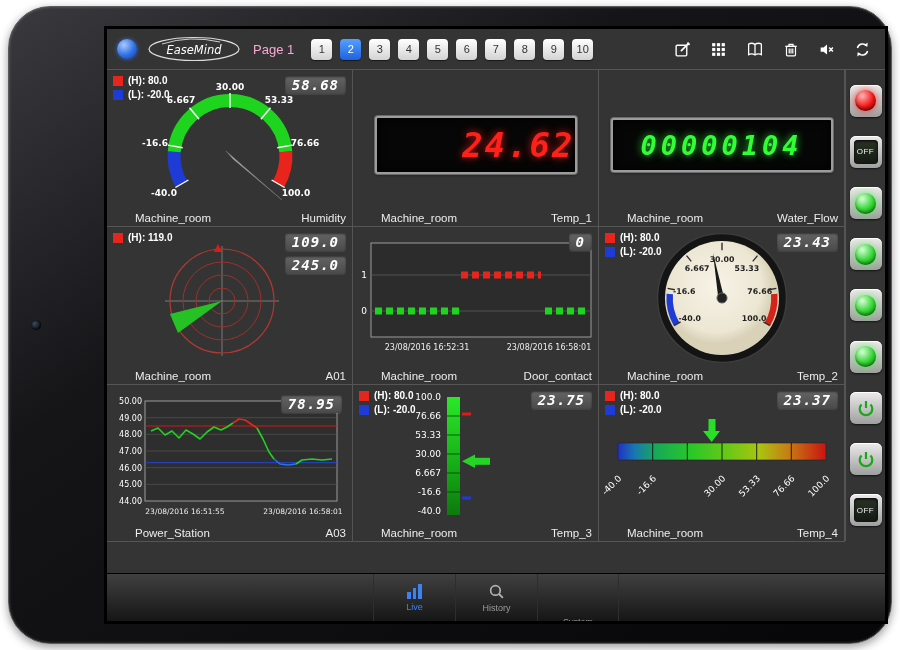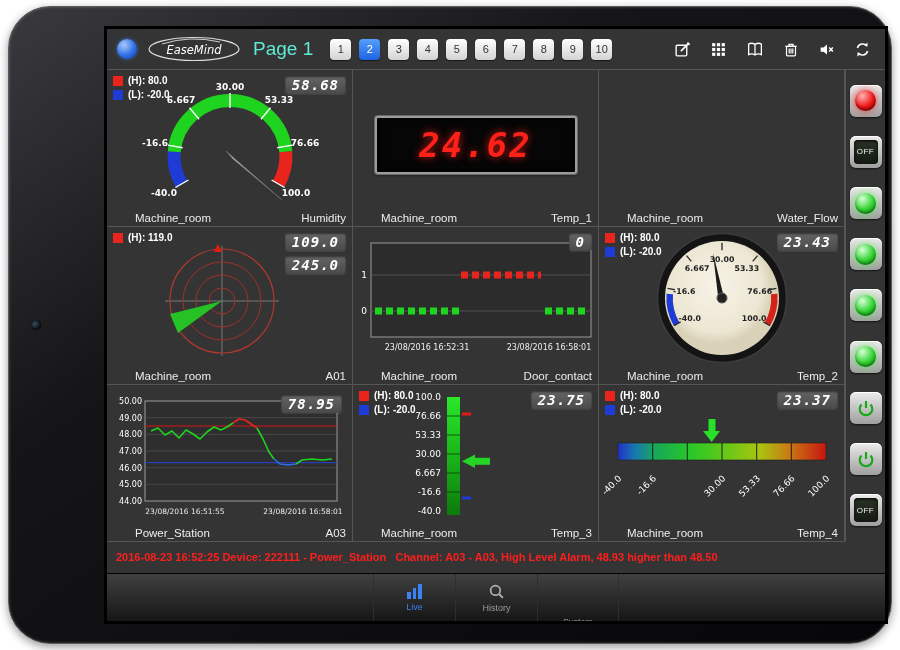--- a/index.html
+++ b/index.html
@@ -19,21 +19,21 @@
 
   
   .screen{position:absolute;left:54px;top:22px;width:778px;height:592px;background:#343434;
     box-shadow:0 0 0 3px #000;overflow:hidden;margin-left:44px;}
 
   
   .toolbar{position:absolute;left:0;top:0;width:100%;height:40px;display:flex;align-items:center;gap:9px;padding:0 10px;}
   .app-dot{width:20px;height:20px;border-radius:50%;flex:0 0 auto;
     background:radial-gradient(circle at 35% 30%,#a9c9ff,#2f6fe4 55%,#0a3da6);box-shadow:0 0 4px rgba(60,130,255,.7);}
   .logo{flex:0 0 auto;}
-  .page-label{color:#5eead4;font-size:19px;flex:0 0 auto;margin-left:2px;}
+  .page-label{color:#f9a8d4;font-size:13px;flex:0 0 auto;margin-left:2px;}
   .page-btns{display:flex;gap:8px;margin-left:8px;}
   .page-btn{width:21px;height:21px;border-radius:4px;border:none;cursor:pointer;
     background:linear-gradient(#ffffff,#d3d3d3);color:#333;font-size:11px;font-family:inherit;
     display:flex;align-items:center;justify-content:center;box-shadow:0 1px 1px rgba(0,0,0,.55);}
   .page-btn.active{background:linear-gradient(#54a0ff,#1f62e0);color:#fff;}
   .tool-icons{margin-left:auto;display:flex;gap:19px;align-items:center;padding-right:4px;}
   .ticon{display:flex;align-items:center;justify-content:center;cursor:pointer;}
 
   
   .grid{position:absolute;left:0;top:40px;width:738px;height:472px;display:grid;
@@ -217,31 +217,36 @@
           <polygon points="114,69 121,77 170,118" fill="#b8b8b8" stroke="#6f6f6f" stroke-width="0.6"></polygon>
         </svg>
         <div class="foot">
           <span>Machine_room</span>
           <span>Humidity</span>
         </div>
       </div>
 
       <div class="panel">
         <div class="panel-center">
-          <div class="led-frame" style="width:202px;height:58px;">
+          <div class="led-frame" style="width:202px;height:58px;justify-content:flex-end;">
             <span class="led-red-text">24.62</span>
           </div>
         </div>
         <div class="foot">
           <span>Machine_room</span>
           <span>Temp_1</span>
         </div>
       </div>
 
       <div class="panel">
+        <div class="panel-center">
+          <div class="led-frame" style="width:222px;height:54px;">
+            <span class="led-green-text">00000104</span>
+          </div>
+        </div>
         <div class="foot">
           <span>Machine_room</span>
           <span>Water_Flow</span>
         </div>
       </div>
 
       <div class="panel">
         <div class="legend">
           <div class="legend-row">
               <span class="sw high"></span>
@@ -502,23 +507,20 @@
         <svg width="20" height="20" viewBox="0 0 20 20">
           <path d="M5.5 6.5 A6.3 6.3 0 1 0 14.5 6.5" fill="none" stroke="#18a818" stroke-width="2.2"></path>
           <line x1="10" y1="3" x2="10" y2="10" stroke="#18a818" stroke-width="2.2"></line>
         </svg>
       </div>
       <div class="ctrl">
           <span class="switch-inner">OFF</span>
         </div>
     </div>
 
-    <div class="alarm-bar">
-      <span>2016-08-23 16:52:25 Device: 222111 - Power_Station   Channel: A03 - A03, High Level Alarm, 48.93 higher than 48.50</span>
-    </div>
 
     <div class="tab-bar">
       <div class="tab active">
         <span class="bars">
             <i></i>
             <i></i>
             <i></i>
           </span>
         <span class="tab-label">Live</span>
       </div>

